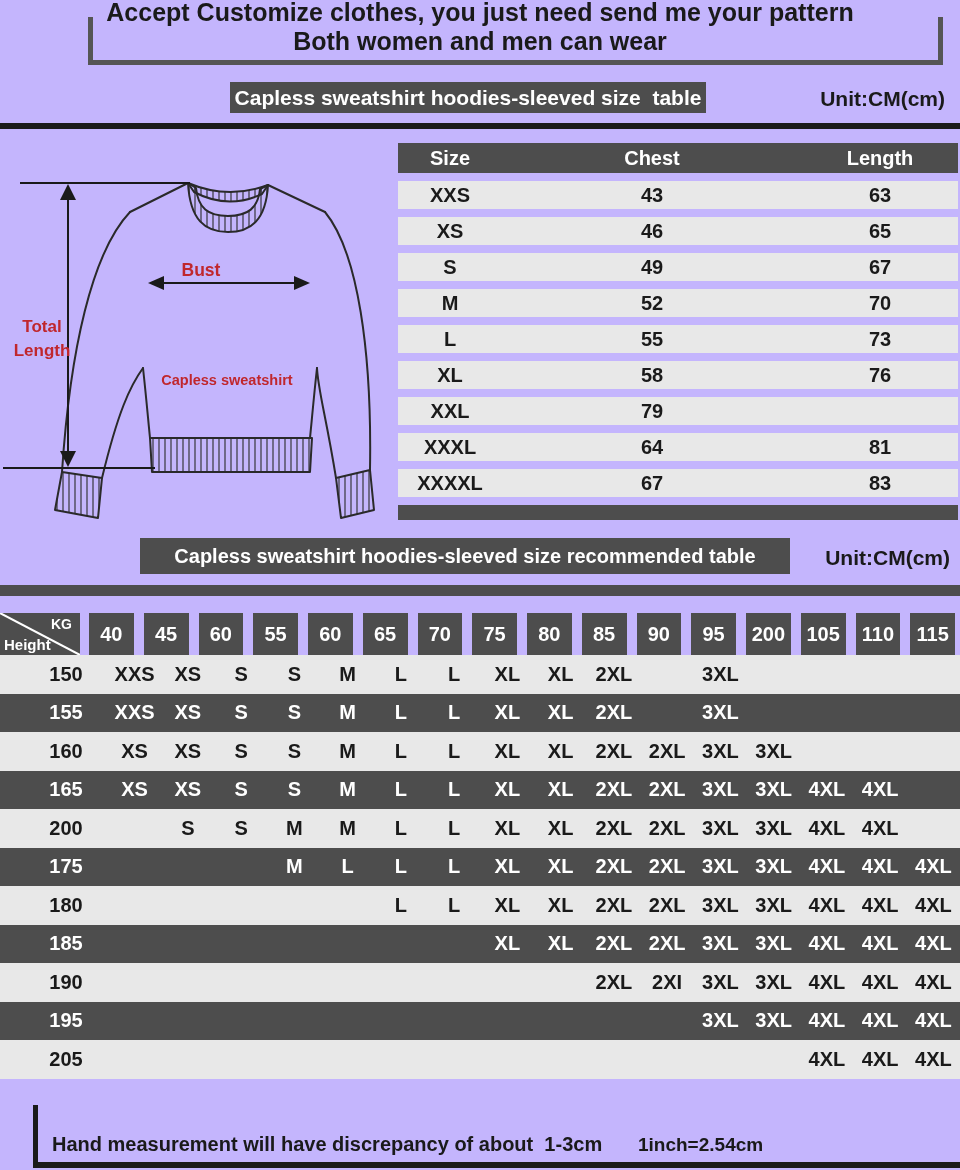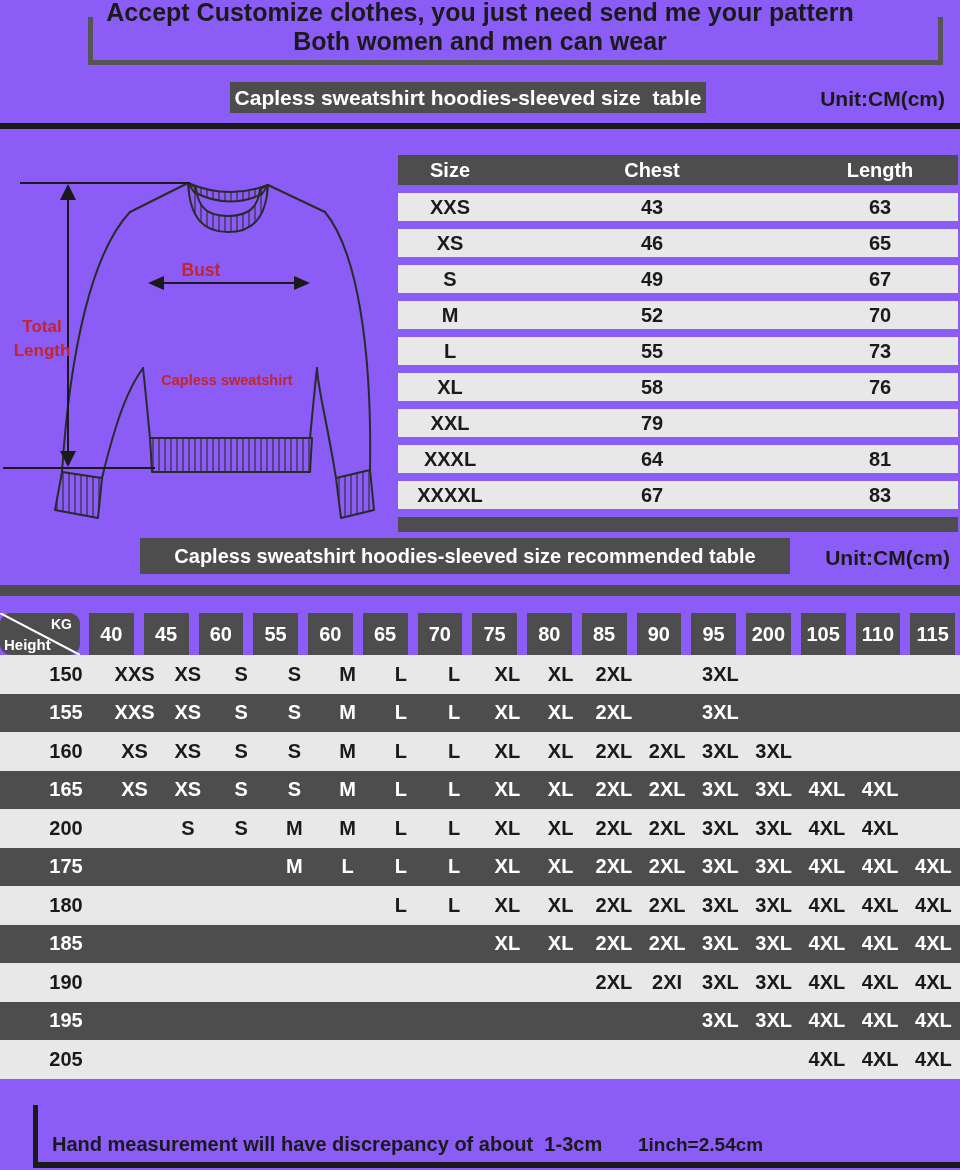--- a/index.html
+++ b/index.html
@@ -3,56 +3,56 @@
 <meta charset="utf-8">
 <style>
   :root{
     --dark:#4d4d4d;
     --light:#e8e8e8;
     --ink:#1a1a1a;
     --red:#c0272d;
   }
   html,body{margin:0;padding:0;background:#fff;}
   body{font-family:"Liberation Sans", sans-serif; color:var(--ink);}
-  .canvas{position:relative;width:960px;height:1170px;background:#8b5cf6;overflow:hidden;font-weight:bold;}
+  .canvas{position:relative;width:960px;height:1170px;background:#c4b5fd;overflow:hidden;font-weight:bold;}
 
   
   .title-frame{position:absolute;left:88px;top:17px;width:845px;height:43px;
     border-left:5px solid #555;border-right:5px solid #555;border-bottom:5px solid #555;}
   .title-line{position:absolute;left:50px;width:860px;text-align:center;white-space:pre;}
   .title-line.l1{top:-2px;font-size:25px;}
   .title-line.l2{top:27px;font-size:25px;}
 
   
   .banner{position:absolute;background:var(--dark);color:#fff;display:flex;align-items:center;justify-content:center;white-space:pre;}
   .banner.b1{left:230px;top:82px;width:476px;height:31px;font-size:21px;}
   .banner.b2{left:140px;top:538px;width:650px;height:36px;font-size:20px;}
   .unit{position:absolute;font-size:21px;white-space:pre;}
   .unit.u1{top:87px;right:15px;}
   .unit.u2{top:546px;right:10px;}
   .rule-black{position:absolute;left:0;top:123px;width:960px;height:6px;background:var(--ink);}
   .rule-gray{position:absolute;left:0;top:585px;width:960px;height:11px;background:var(--dark);}
 
   
-  .size-table{position:absolute;left:398px;top:155px;width:560px;}
+  .size-table{position:absolute;left:398px;top:143px;width:560px;}
   .st-grid{display:grid;grid-template-columns:104px 300px 156px;}
   .st-head{background:var(--dark);color:#fff;height:30px;}
   .st-head .st-cell{display:flex;align-items:center;justify-content:center;font-size:20px;}
   .st-row{background:var(--light);height:28px;margin-top:8px;}
   .st-row .st-cell{display:flex;align-items:center;justify-content:center;font-size:20px;}
   .st-footbar{height:15px;margin-top:8px;background:var(--dark);}
 
   
   .diagram{position:absolute;left:0;top:140px;width:400px;height:385px;}
 
   
   .matrix{position:absolute;left:0;top:613px;width:960px;}
   .m-grid{display:grid;grid-template-columns:84px repeat(16,1fr);}
   .m-head{height:42px;}
-  .m-corner{position:relative;background:var(--dark);color:#fff;margin-right:4px;border-radius:11px;}
+  .m-corner{position:relative;background:var(--dark);color:#fff;margin-right:4px;}
   .m-corner .kg{position:absolute;top:3px;right:8px;font-size:14px;}
   .m-corner .hg{position:absolute;bottom:2px;left:4px;font-size:15px;}
   .mh-cell{background:var(--dark);color:#fff;margin:0 5px;display:flex;align-items:center;justify-content:center;font-size:20px;}
   .m-row{height:38.5px;align-items:center;padding-left:24px;}
   .m-row.light{background:var(--light);color:var(--ink);}
   .m-row.dark{background:var(--dark);color:#fff;}
   .m-cell{text-align:center;font-size:20px;}
   .m-height{text-align:center;font-size:20px;}
 
   

